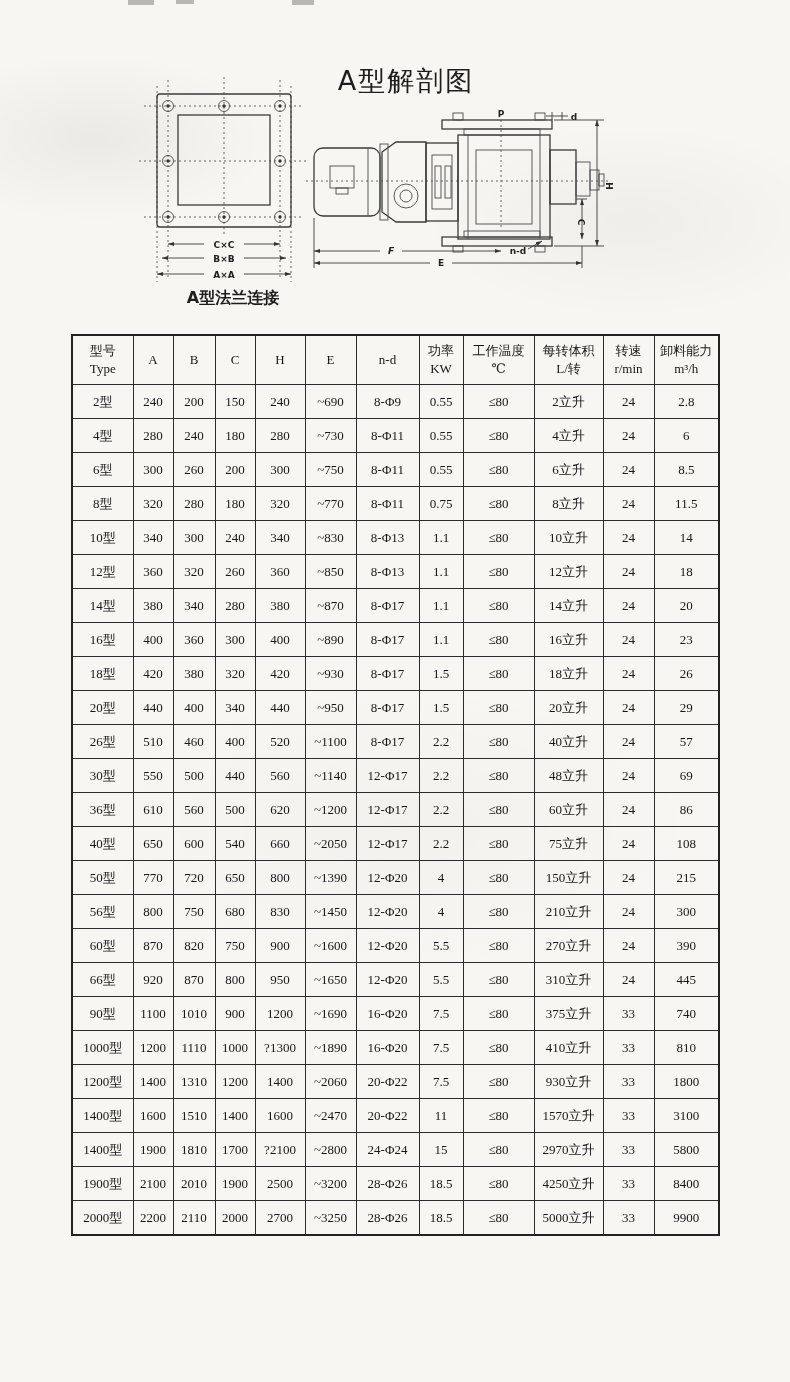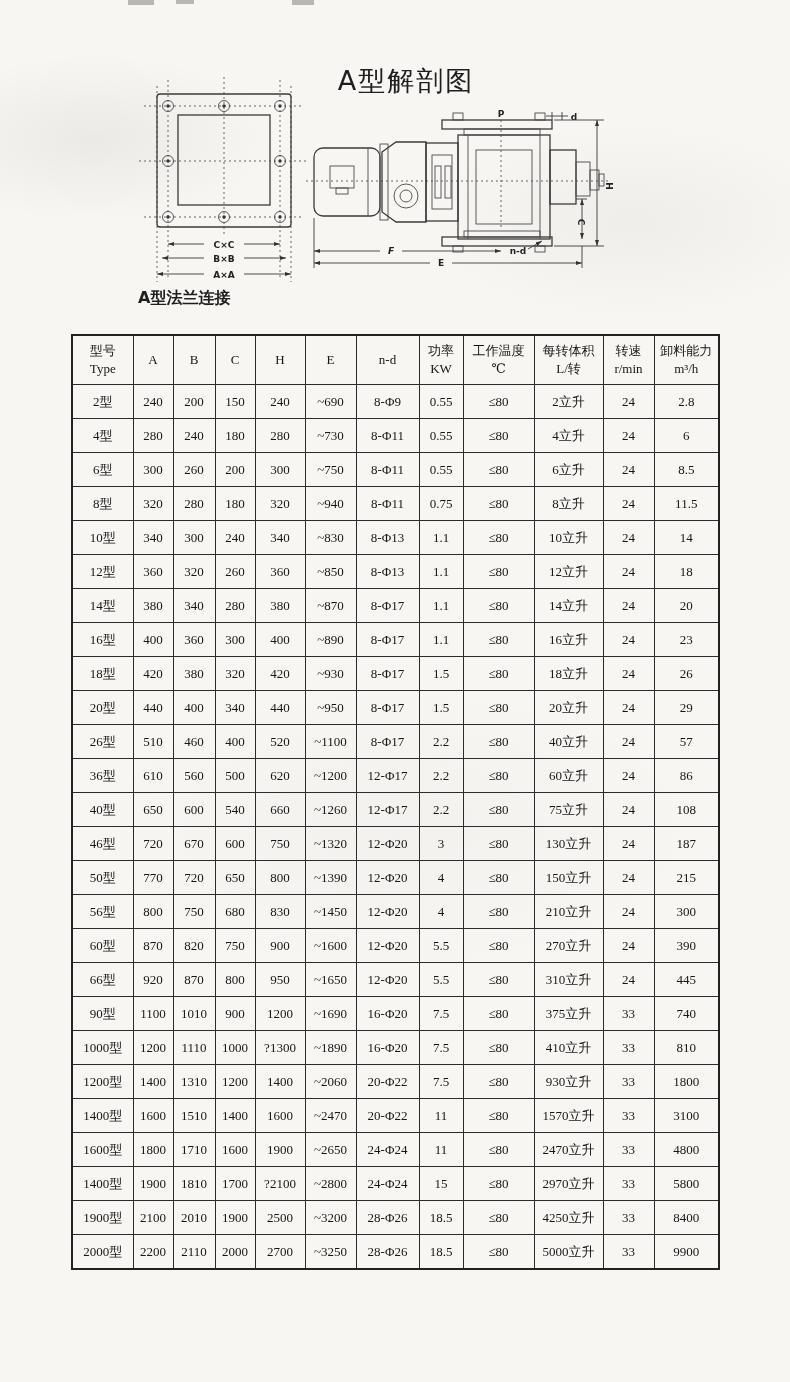--- a/index.html
+++ b/index.html
@@ -11,21 +11,21 @@
       radial-gradient(420px 200px at 50% 60%, rgba(0,0,0,0.02), transparent 75%),
       #f7f6f3;}
   .artifact{position:absolute;background:#b9b7b2;}
   .a1{left:128px;top:0;width:26px;height:5px;}
   .a2{left:176px;top:0;width:18px;height:4px;}
   .a3{left:292px;top:0;width:22px;height:5px;}
   .title{position:absolute;top:16px;left:16px;width:780px;text-align:center;
     font-family:"DejaVu Sans","Liberation Sans",sans-serif;font-weight:normal;
     font-size:27px;letter-spacing:2px;margin-top:47px;}
   .flange-svg{position:absolute;left:138px;top:72px;}
-  .flange-caption{position:absolute;left:138px;top:288px;width:190px;text-align:left;
+  .flange-caption{position:absolute;left:138px;top:288px;width:190px;text-align:center;
     font-family:"DejaVu Sans","Liberation Sans",sans-serif;font-size:16px;font-weight:bold;}
   .section-svg{position:absolute;left:306px;top:108px;}
   .ln{fill:none;stroke:#3b3b3b;stroke-width:1.3;}
   .thin{fill:none;stroke:#4a4a4a;stroke-width:0.9;}
   .dash{fill:none;stroke:#555;stroke-width:0.9;stroke-dasharray:2 3;}
   .dim{fill:none;stroke:#3b3b3b;stroke-width:0.9;}
   .dimtxt{fill:#222;font-family:"DejaVu Sans","Liberation Sans",sans-serif;font-weight:bold;font-size:9px;text-anchor:middle;}
   .bg{fill:#f7f6f3;}
   table.spec{position:absolute;left:71px;top:334px;border-collapse:collapse;table-layout:fixed;
     font-size:13px;color:#161616;}
@@ -270,21 +270,21 @@
           <td>6立升</td>
           <td>24</td>
           <td>8.5</td>
         </tr>
         <tr>
           <td>8型</td>
           <td>320</td>
           <td>280</td>
           <td>180</td>
           <td>320</td>
-          <td>~940</td>
+          <td>~770</td>
           <td>8-Φ11</td>
           <td>0.75</td>
           <td>≤80</td>
           <td>8立升</td>
           <td>24</td>
           <td>11.5</td>
         </tr>
         <tr>
           <td>10型</td>
           <td>340</td>
@@ -377,60 +377,60 @@
           <td>520</td>
           <td>~1100</td>
           <td>8-Φ17</td>
           <td>2.2</td>
           <td>≤80</td>
           <td>40立升</td>
           <td>24</td>
           <td>57</td>
         </tr>
         <tr>
+          <td>30型</td>
+          <td>550</td>
+          <td>500</td>
+          <td>440</td>
+          <td>560</td>
+          <td>~1140</td>
+          <td>12-Φ17</td>
+          <td>2.2</td>
+          <td>≤80</td>
+          <td>48立升</td>
+          <td>24</td>
+          <td>69</td>
+        </tr>
+        <tr>
           <td>36型</td>
           <td>610</td>
           <td>560</td>
           <td>500</td>
           <td>620</td>
           <td>~1200</td>
           <td>12-Φ17</td>
           <td>2.2</td>
           <td>≤80</td>
           <td>60立升</td>
           <td>24</td>
           <td>86</td>
         </tr>
         <tr>
           <td>40型</td>
           <td>650</td>
           <td>600</td>
           <td>540</td>
           <td>660</td>
-          <td>~1260</td>
+          <td>~2050</td>
           <td>12-Φ17</td>
           <td>2.2</td>
           <td>≤80</td>
           <td>75立升</td>
           <td>24</td>
           <td>108</td>
-        </tr>
-        <tr>
-          <td>46型</td>
-          <td>720</td>
-          <td>670</td>
-          <td>600</td>
-          <td>750</td>
-          <td>~1320</td>
-          <td>12-Φ20</td>
-          <td>3</td>
-          <td>≤80</td>
-          <td>130立升</td>
-          <td>24</td>
-          <td>187</td>
         </tr>
         <tr>
           <td>50型</td>
           <td>770</td>
           <td>720</td>
           <td>650</td>
           <td>800</td>
           <td>~1390</td>
           <td>12-Φ20</td>
           <td>4</td>
@@ -531,34 +531,20 @@
           <td>1600</td>
           <td>~2470</td>
           <td>20-Φ22</td>
           <td>11</td>
           <td>≤80</td>
           <td>1570立升</td>
           <td>33</td>
           <td>3100</td>
         </tr>
         <tr>
-          <td>1600型</td>
-          <td>1800</td>
-          <td>1710</td>
-          <td>1600</td>
-          <td>1900</td>
-          <td>~2650</td>
-          <td>24-Φ24</td>
-          <td>11</td>
-          <td>≤80</td>
-          <td>2470立升</td>
-          <td>33</td>
-          <td>4800</td>
-        </tr>
-        <tr>
           <td>1400型</td>
           <td>1900</td>
           <td>1810</td>
           <td>1700</td>
           <td>?2100</td>
           <td>~2800</td>
           <td>24-Φ24</td>
           <td>15</td>
           <td>≤80</td>
           <td>2970立升</td>

